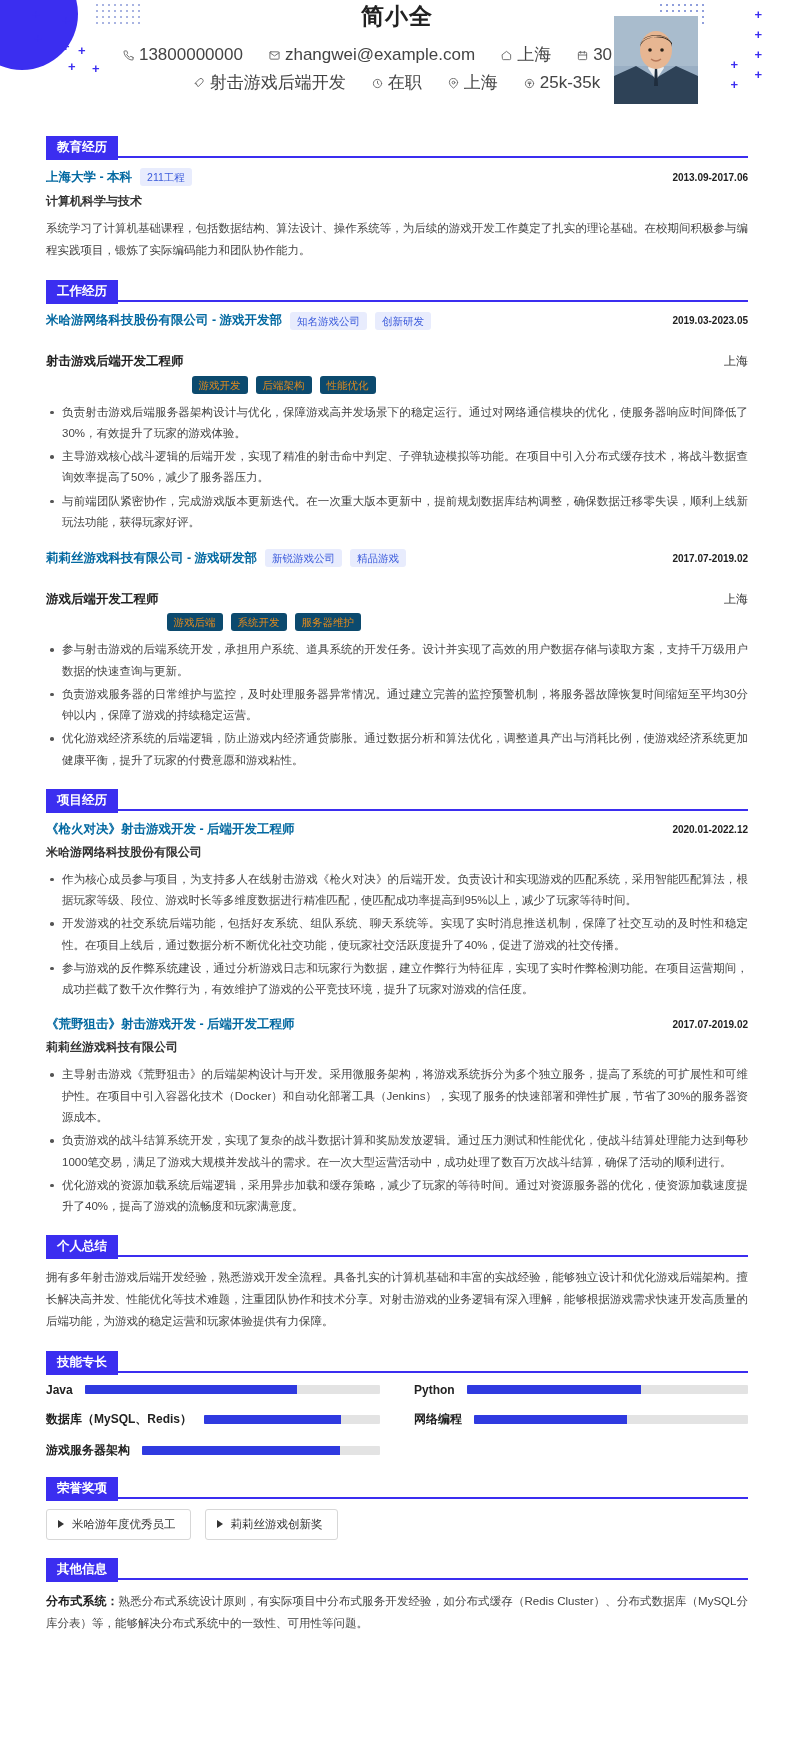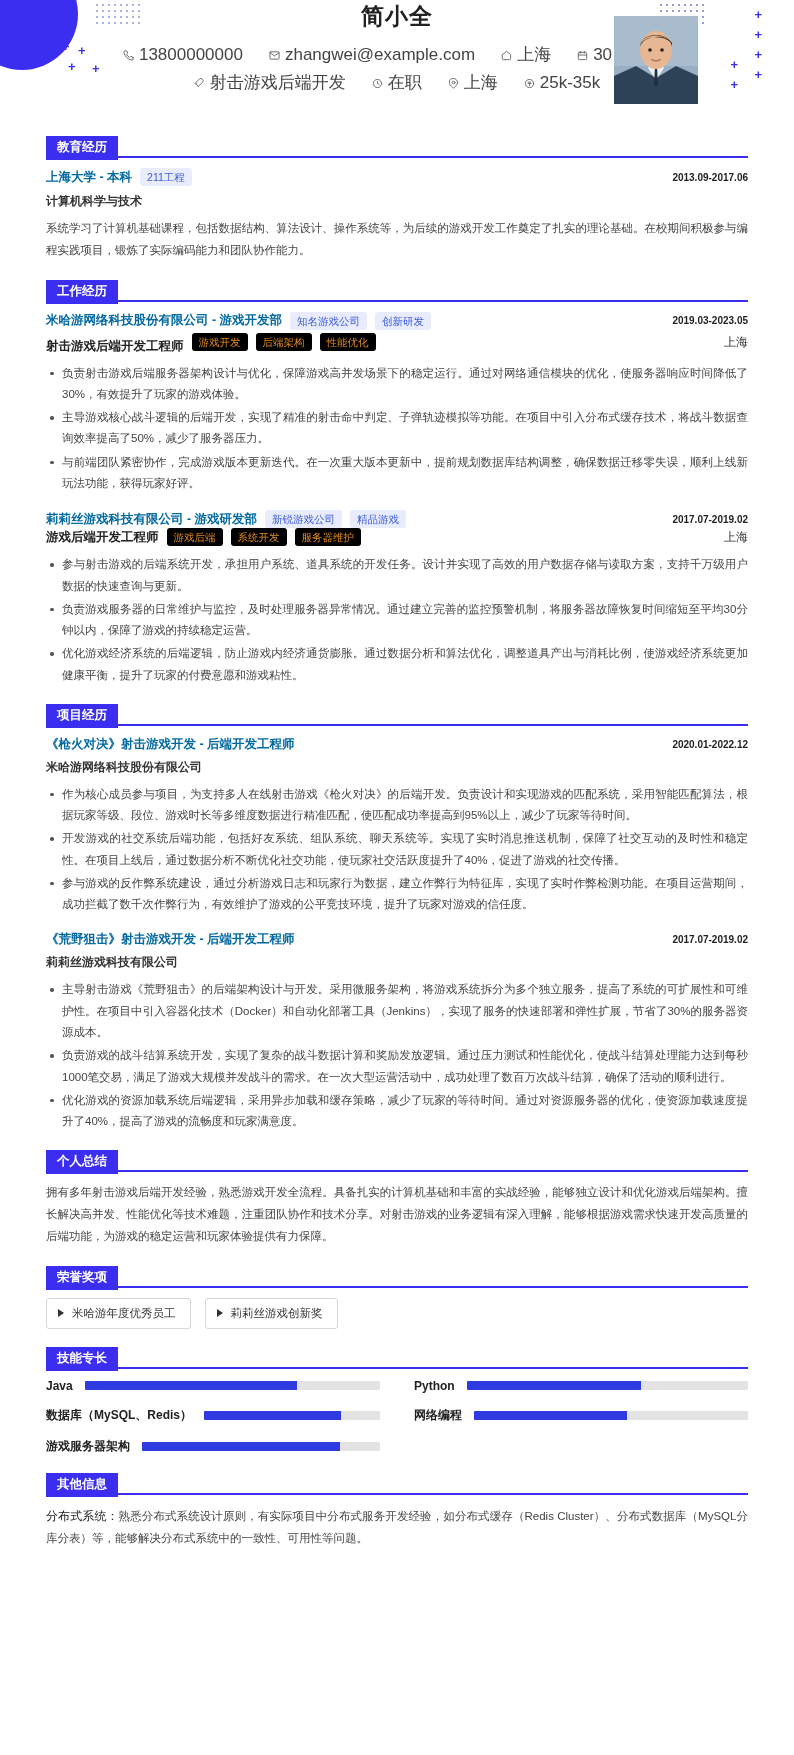--- a/index.html
+++ b/index.html
@@ -118,21 +118,21 @@
     display: inline-block;
     font-size: 10.5px;
     color: #3b5bdb;
     background: #e8ecfd;
     border-radius: 3px;
     padding: 2px 7px;
     margin-left: 8px;
     line-height: 14px;
     white-space: nowrap;
   }
-  .chip.orange { color: #e08a1e; background: #000000; }
+  .chip.orange { color: #e08a1e; background: #0c4a6e; margin-top: 46px; }
 
   ul.bullets { margin: 8px 0 0 0; padding: 0; list-style: none; }
   ul.bullets li {
     position: relative;
     padding-left: 16px;
     font-size: 11.5px;
     line-height: 1.85;
     color: #444;
     margin-bottom: 2px;
     text-align: justify;
@@ -189,21 +189,21 @@
   .award .tri {
     width: 0; height: 0;
     border-left: 6px solid #333;
     border-top: 4px solid transparent;
     border-bottom: 4px solid transparent;
     margin-right: 8px;
   }
 
   
   .other-item { margin-top: 8px; }
-  .other-title { font-size: 12px; font-weight: normal; color: #222; display: inline; }
+  .other-title { font-size: 12px; font-weight: bold; color: #222; display: inline; }
   .other-text { font-size: 11.5px; color: #444; line-height: 1.95; display: inline; }
   .other-block { text-align: justify; }
 </style>
 </head>
 <body>
 
 <div class="page">
 
   <div class="header">
     <div class="deco-circle"></div>
@@ -425,21 +425,21 @@
       <div class="row">
         <div class="left">
           <span class="org">米哈游网络科技股份有限公司 - 游戏开发部</span>
           <span class="chip">知名游戏公司</span>
           <span class="chip">创新研发</span>
         </div>
         <div class="date">2019.03-2023.05</div>
       </div>
       <div class="row">
         <div class="left">
-          <span class="role" style="margin-top:8px">射击游戏后端开发工程师</span>
+          <span class="role" style="margin-top:0">射击游戏后端开发工程师</span>
           <span class="chip orange">游戏开发</span>
           <span class="chip orange">后端架构</span>
           <span class="chip orange">性能优化</span>
         </div>
         <div class="loc">上海</div>
       </div>
       <ul class="bullets">
         <li>负责射击游戏后端服务器架构设计与优化，保障游戏高并发场景下的稳定运行。通过对网络通信模块的优化，使服务器响应时间降低了30%，有效提升了玩家的游戏体验。</li>
         <li>主导游戏核心战斗逻辑的后端开发，实现了精准的射击命中判定、子弹轨迹模拟等功能。在项目中引入分布式缓存技术，将战斗数据查询效率提高了50%，减少了服务器压力。</li>
         <li>与前端团队紧密协作，完成游戏版本更新迭代。在一次重大版本更新中，提前规划数据库结构调整，确保数据迁移零失误，顺利上线新玩法功能，获得玩家好评。</li>
@@ -512,37 +512,20 @@
   <div class="section">
     <div class="sec-head">
       <span class="tag">个人总结</span>
       <span class="rule"></span>
     </div>
     <p class="para">拥有多年射击游戏后端开发经验，熟悉游戏开发全流程。具备扎实的计算机基础和丰富的实战经验，能够独立设计和优化游戏后端架构。擅长解决高并发、性能优化等技术难题，注重团队协作和技术分享。对射击游戏的业务逻辑有深入理解，能够根据游戏需求快速开发高质量的后端功能，为游戏的稳定运营和玩家体验提供有力保障。</p>
   </div>
 
   <div class="section">
     <div class="sec-head">
-      <span class="tag">荣誉奖项</span>
-      <span class="rule"></span>
-    </div>
-    <div class="awards">
-      <div class="award">
-        <span class="tri"></span>
-        <span>米哈游年度优秀员工</span>
-      </div>
-      <div class="award">
-        <span class="tri"></span>
-        <span>莉莉丝游戏创新奖</span>
-      </div>
-    </div>
-  </div>
-
-  <div class="section">
-    <div class="sec-head">
       <span class="tag">技能专长</span>
       <span class="rule"></span>
     </div>
     <div class="skills-grid">
       <div class="skill">
         <span class="sname">Java</span>
         <span class="bar">
             <span class="fill" style="width: 72%;"></span>
           </span>
       </div>
@@ -566,20 +549,37 @@
       </div>
       <div class="skill">
         <span class="sname">游戏服务器架构</span>
         <span class="bar">
             <span class="fill" style="width: 83%;"></span>
           </span>
       </div>
     </div>
   </div>
 
+  <div class="section">
+    <div class="sec-head">
+      <span class="tag">荣誉奖项</span>
+      <span class="rule"></span>
+    </div>
+    <div class="awards">
+      <div class="award">
+        <span class="tri"></span>
+        <span>米哈游年度优秀员工</span>
+      </div>
+      <div class="award">
+        <span class="tri"></span>
+        <span>莉莉丝游戏创新奖</span>
+      </div>
+    </div>
+  </div>
+
   <div class="section" style="padding-bottom:24px;">
     <div class="sec-head">
       <span class="tag">其他信息</span>
       <span class="rule"></span>
     </div>
     <div class="other-item other-block">
       <span class="other-title">分布式系统：</span><span class="other-text">熟悉分布式系统设计原则，有实际项目中分布式服务开发经验，如分布式缓存（Redis Cluster）、分布式数据库（MySQL分库分表）等，能够解决分布式系统中的一致性、可用性等问题。</span>
     </div>
   </div>
 

